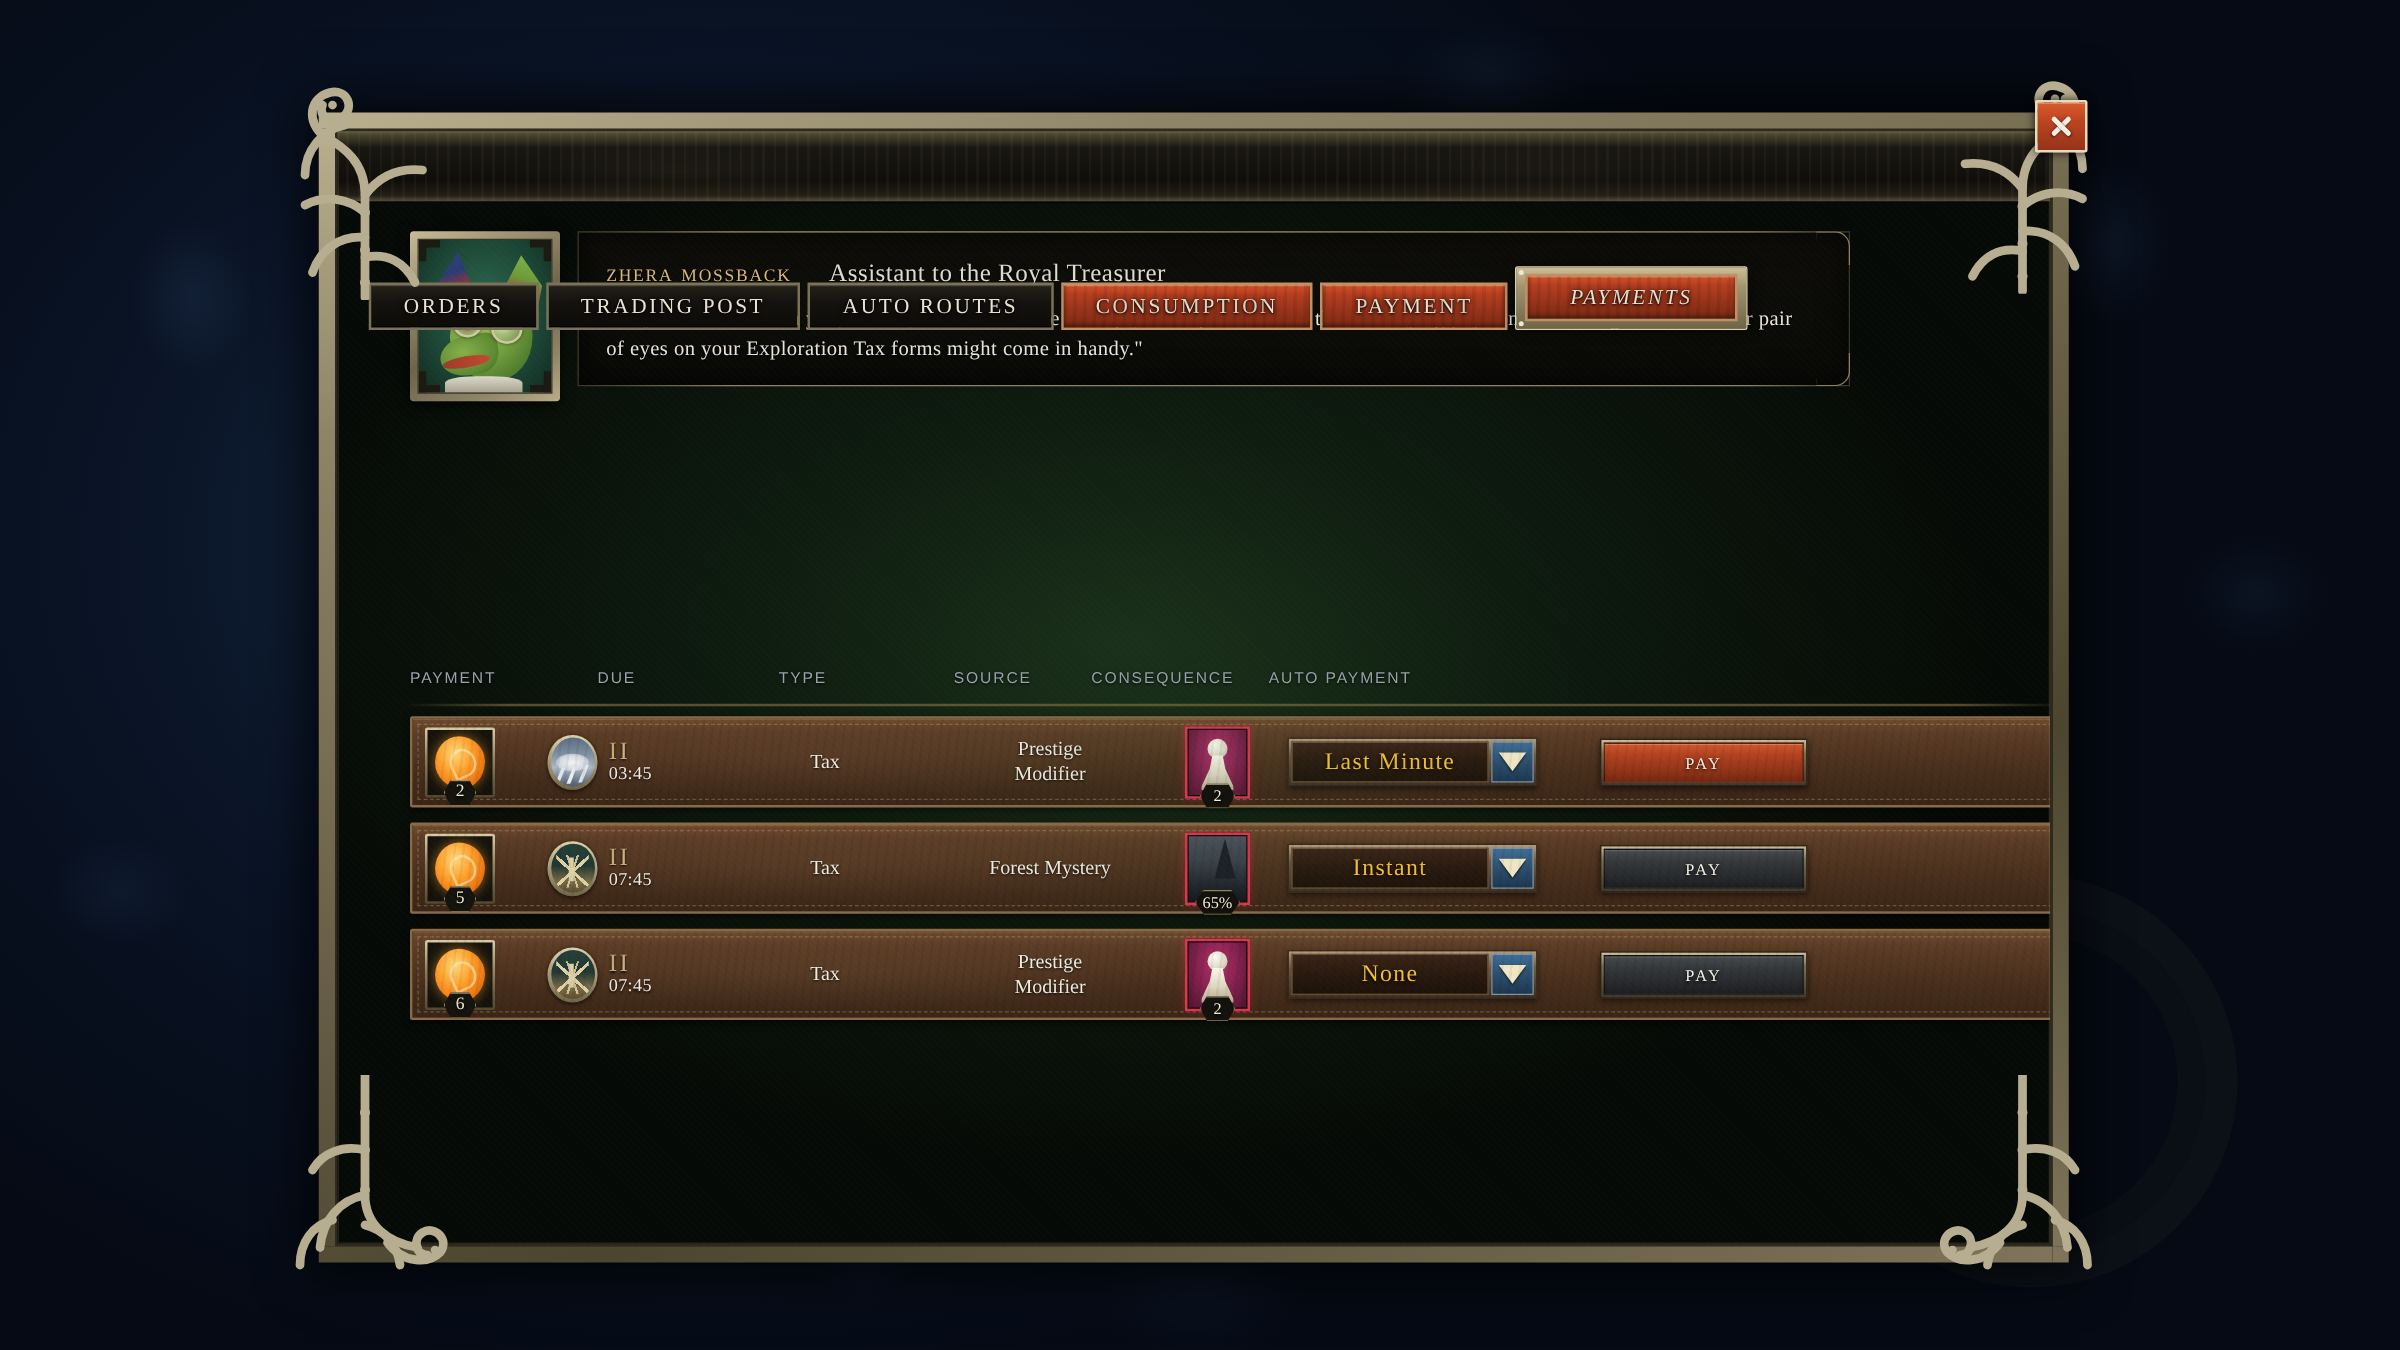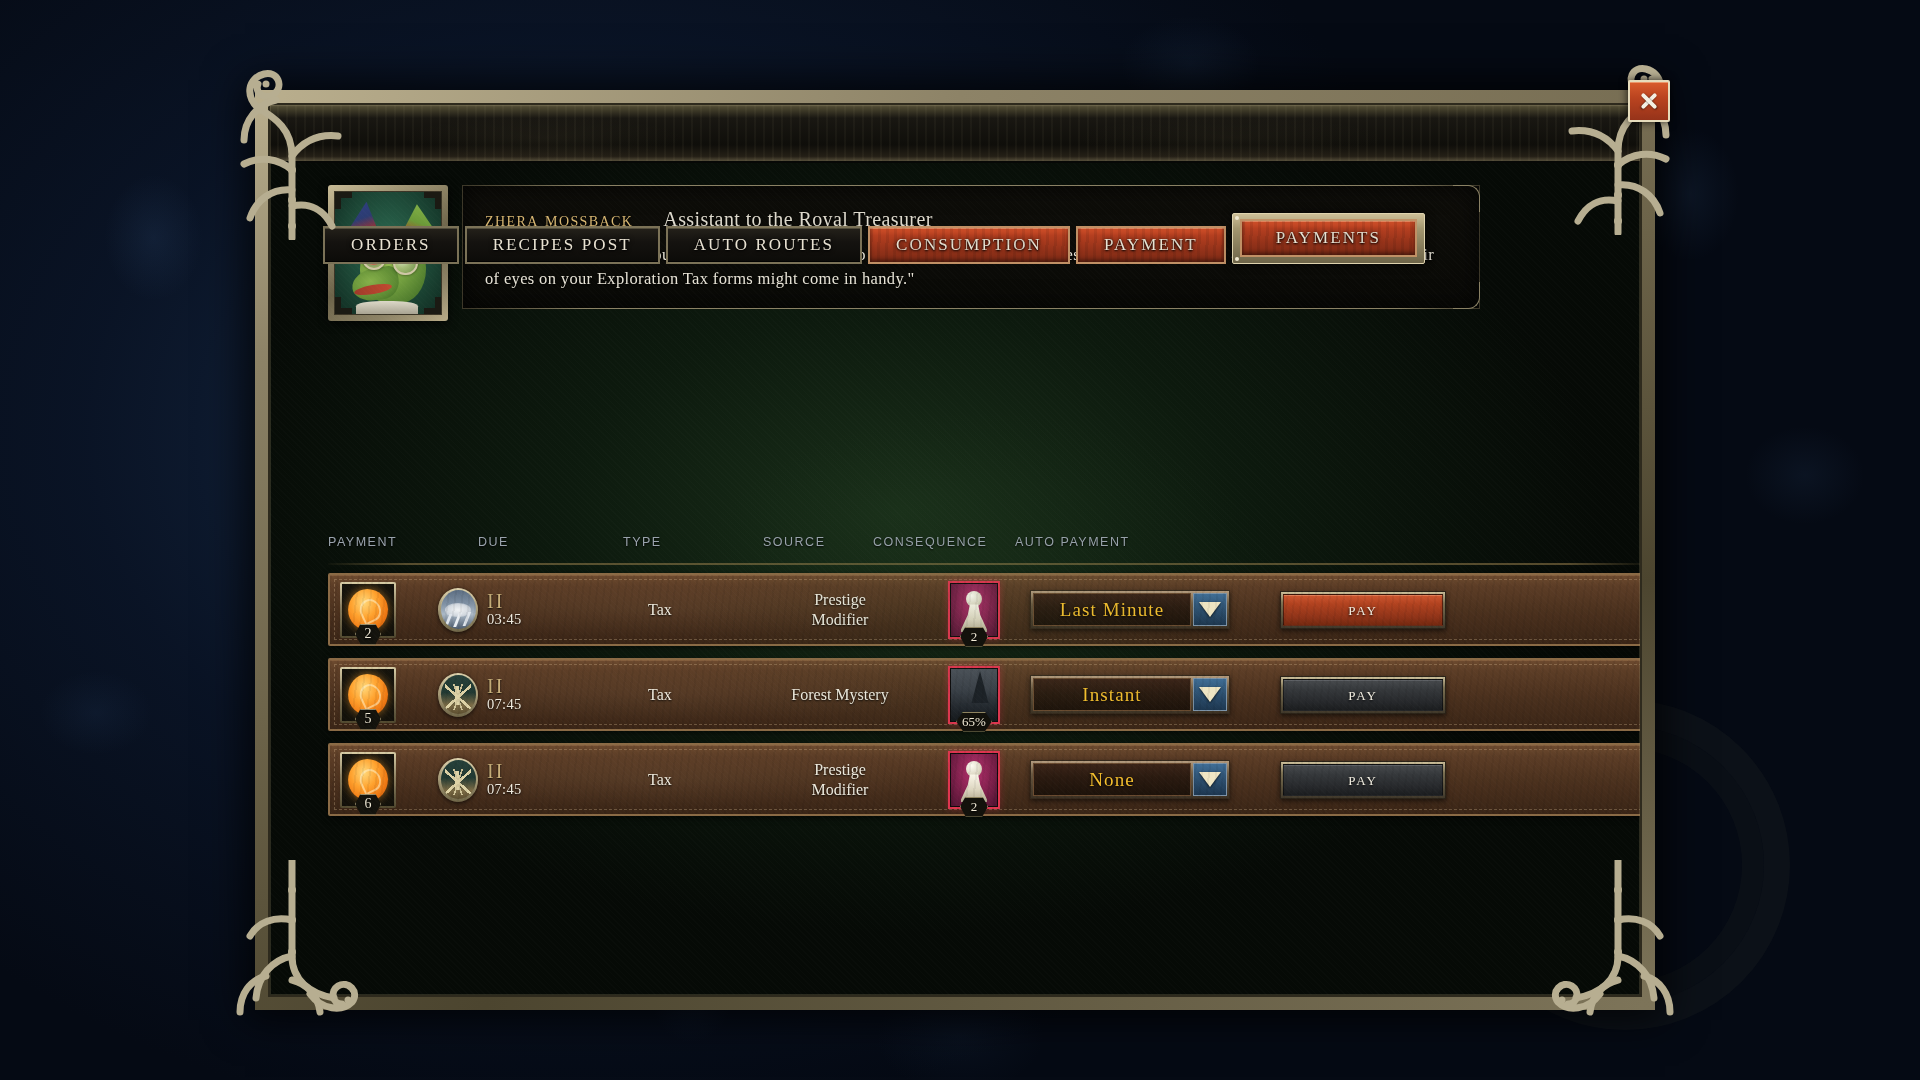--- a/index.html
+++ b/index.html
@@ -87,21 +87,20 @@
       radial-gradient(ellipse 200px 30px at 20% 60%, rgba(120,110,80,0.10), transparent 70%),
       radial-gradient(ellipse 220px 30px at 70% 60%, rgba(120,110,80,0.08), transparent 70%);
   }
 
   
   .tabs {
     position:absolute;
     left:40px; top:123px;
     display:flex; align-items:flex-end; gap:6px;
     z-index:6;
-    margin-left:28px;
   }
   .tab {
     position:relative;
     height:38px;
     padding:0 26px;
     display:flex; align-items:center; justify-content:center;
     font-family:"Liberation Serif","DejaVu Serif",serif;
     font-size:17px; letter-spacing:2.1px;
     color:#e9e2d2;
     text-shadow:0 1px 2px #000, 0 0 5px rgba(0,0,0,0.9);
@@ -116,20 +115,21 @@
     border-color:#c09065;
     box-shadow: inset 0 1px 0 rgba(255,200,160,0.45), inset 0 -2px 4px rgba(0,0,0,0.45);
   }
   .tab.orange::after {
     content:""; position:absolute; inset:0;
     background-image: repeating-linear-gradient(92deg, rgba(0,0,0,0.08) 0 3px, transparent 3px 8px);
     pointer-events:none;
   }
   .tab.active {
     padding:0 34px;
+    font-style:italic;
   }
   .tab-active-wrap {
     position:relative;
     padding:5px 7px 6px 7px;
     background: linear-gradient(180deg,#cdbf97 0%, #a2966f 30%, #6e6549 100%);
     border:1px solid #ded3ae;
     box-shadow: 0 0 10px rgba(0,0,0,0.6);
     border-radius:2px;
   }
   .tab-active-wrap::before,
@@ -678,21 +678,21 @@
       <circle cx="32" cy="140" r="3.5"></circle>
     </g>
   </svg>
 
   <div class="window">
     <div class="window-outer"></div>
     <div class="tabbar-bg"></div>
 
     <div class="tabs">
       <div class="tab dark">ORDERS</div>
-      <div class="tab dark">RECIPES POST</div>
+      <div class="tab dark">TRADING POST</div>
       <div class="tab dark">AUTO ROUTES</div>
       <div class="tab orange">CONSUMPTION</div>
       <div class="tab orange">PAYMENT</div>
       <div class="tab-active-wrap">
         <div class="tab orange active">PAYMENTS</div>
       </div>
     </div>
 
     <div class="content">
 

